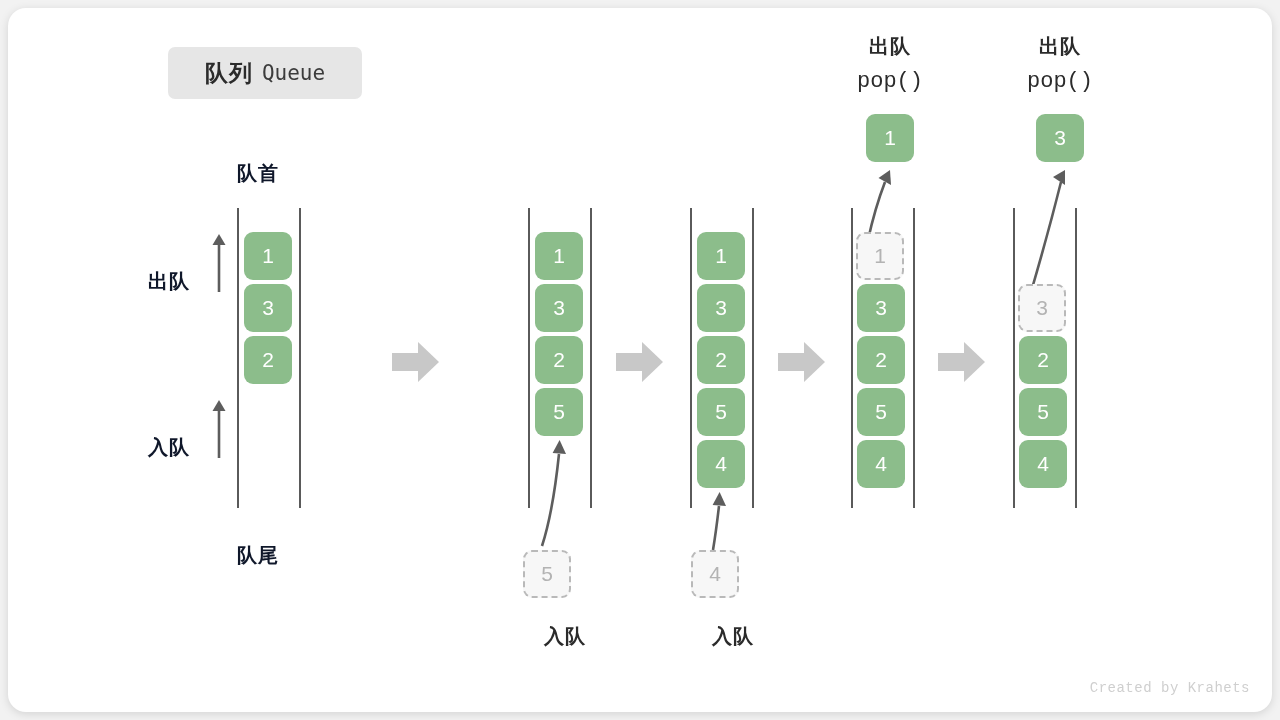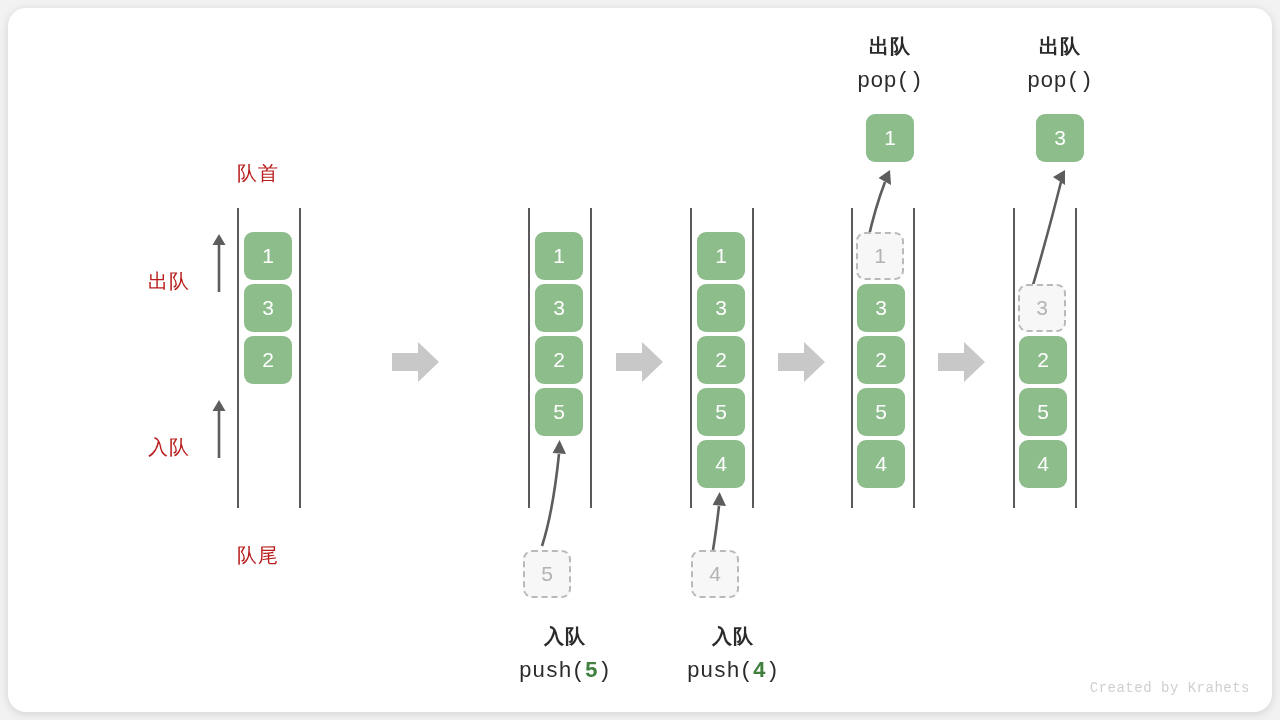--- a/index.html
+++ b/index.html
@@ -57,22 +57,22 @@
     font-family: "DejaVu Sans Mono", monospace;
     font-size: 21px;
     color: #3c3c3c;
   }
 
   
   .abs { position: absolute; }
 
   .cn-label {
     font-size: 20px;
-    font-weight: normal;
-    color: #b91c1c;
+    font-weight: bold;
+    color: #0f172a;
     letter-spacing: 1px;
     white-space: nowrap;
   }
 
   .op-label {
     position: absolute;
     text-align: center;
     white-space: nowrap;
     line-height: 36px;
   }
@@ -134,20 +134,24 @@
     color: #cfcfcf;
     letter-spacing: 0.5px;
   }
 </style>
 </head>
 <body>
 
 <div id="stage">
   <div id="card"></div>
 
+  <div id="title-chip">
+    <span class="cn">队列</span>
+    <span class="en">Queue</span>
+  </div>
 
   <div class="abs cn-label" style="left:237px; top:160px;">队首</div>
   <div class="abs cn-label" style="left:237px; top:542px;">队尾</div>
 
   <div class="abs cn-label" style="left:148px; top:268px;">出队</div>
   <div class="abs cn-label" style="left:148px; top:434px;">入队</div>
 
   <svg class="thin-arrow" style="left:206px; top:232px;" width="26" height="62">
     <line x1="13" y1="60" x2="13" y2="10" stroke="#5d5d5d" stroke-width="2.6"></line>
     <path d="M13 2 L19.5 13 L6.5 13 Z" fill="#5d5d5d"></path>
@@ -179,21 +183,20 @@
 
   <div class="box ghost" style="left:523px; top:550px;">5</div>
 
   <svg class="thin-arrow" style="left:520px; top:430px;" width="60" height="120">
     <path d="M22 116 Q33 82 39 24" stroke="#5d5d5d" stroke-width="2.6" fill="none"></path>
     <path d="M39.6 10 L46 24 L32.6 23 Z" fill="#5d5d5d"></path>
   </svg>
 
   <div class="op-label" style="left:490px; top:618px; width:150px;">
     <span class="l1">入队</span>
-    <span class="l2"><span>push(</span><span class="arg">5</span><span>)</span></span>
   </div>
 
   <svg class="connector" style="left:616px; top:340px;" width="48" height="44">
     <path d="M0 13 L26 13 L26 2 L47 22 L26 42 L26 31 L0 31 Z" fill="#c8c8c8"></path>
   </svg>
 
   <div class="rail" style="left:690px; top:208px; height:300px;"></div>
   <div class="rail" style="left:752px; top:208px; height:300px;"></div>
 
   <div class="box" style="left:697px; top:232px;">1</div>
@@ -204,21 +207,20 @@
 
   <div class="box ghost" style="left:691px; top:550px;">4</div>
 
   <svg class="thin-arrow" style="left:690px; top:484px;" width="50" height="68">
     <path d="M23 66 Q26 48 29 22" stroke="#5d5d5d" stroke-width="2.6" fill="none"></path>
     <path d="M29.6 8 L36 22 L22.6 21 Z" fill="#5d5d5d"></path>
   </svg>
 
   <div class="op-label" style="left:658px; top:618px; width:150px;">
     <span class="l1">入队</span>
-    <span class="l2"><span>push(</span><span class="arg">4</span><span>)</span></span>
   </div>
 
   <svg class="connector" style="left:778px; top:340px;" width="48" height="44">
     <path d="M0 13 L26 13 L26 2 L47 22 L26 42 L26 31 L0 31 Z" fill="#c8c8c8"></path>
   </svg>
 
   <div class="op-label" style="left:820px; top:28px; width:140px;">
     <span class="l1">出队</span>
     <span class="l2">pop()</span>
   </div>

